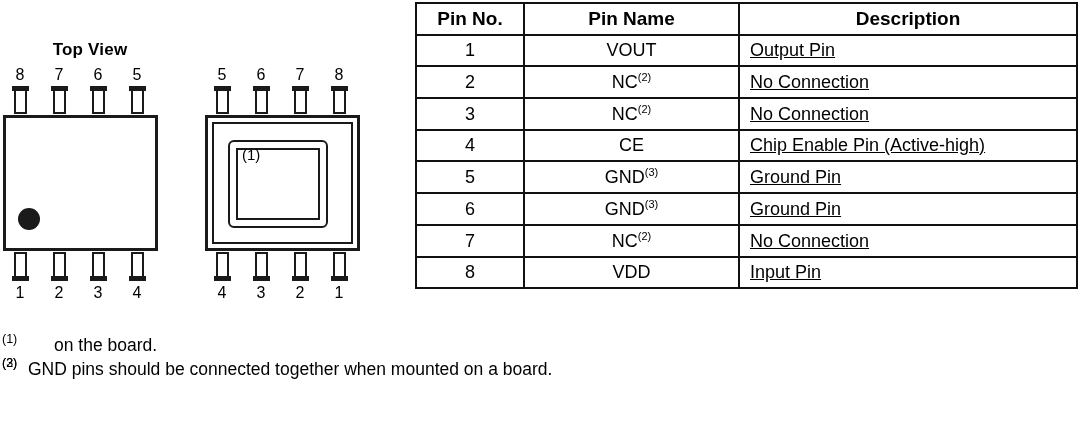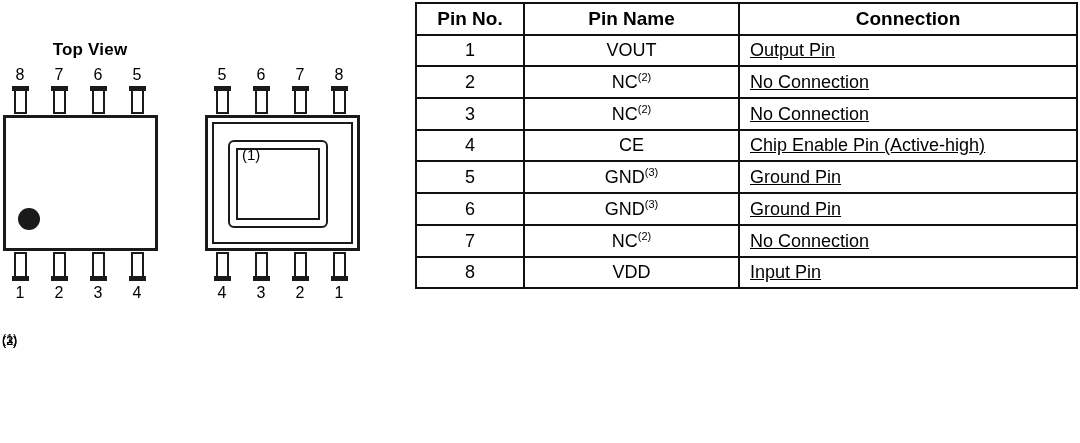--- a/index.html
+++ b/index.html
@@ -214,21 +214,21 @@
     <div class="pin-num" style="left:251px; top:284px;">3</div>
     <div class="pin-num" style="left:290px; top:284px;">2</div>
     <div class="pin-num" style="left:329px; top:284px;">1</div>
   </div>
 
   <table id="pin-table">
     <thead>
       <tr>
         <th class="col-no">Pin No.</th>
         <th class="col-name">Pin Name</th>
-        <th class="col-desc">Connection</th>
+        <th class="col-desc">Description</th>
       </tr>
     </thead>
     <tbody id="pin-table-body">
         <tr>
           <td class="col-no">1</td>
           <td class="col-name"><span>VOUT</span></td>
           <td class="col-desc">Output Pin</td>
         </tr>
         <tr>
           <td class="col-no">2</td>
@@ -264,22 +264,24 @@
           <td class="col-no">8</td>
           <td class="col-name"><span>VDD</span></td>
           <td class="col-desc">Input Pin</td>
         </tr>
       </tbody>
   </table>
 
   <div id="footnotes">
     <div class="footnote">
       <span class="fn-mark">(1)</span>
+      <div class="fn-cont">on the board.</div>
     </div>
     <div class="footnote">
       <span class="fn-mark">(2)</span>
     </div>
     <div class="footnote">
       <span class="fn-mark">(3)</span>
+      <span>GND pins should be connected together when mounted on a board.</span>
     </div>
   </div>
 
 </div>
 
 </body></html>

